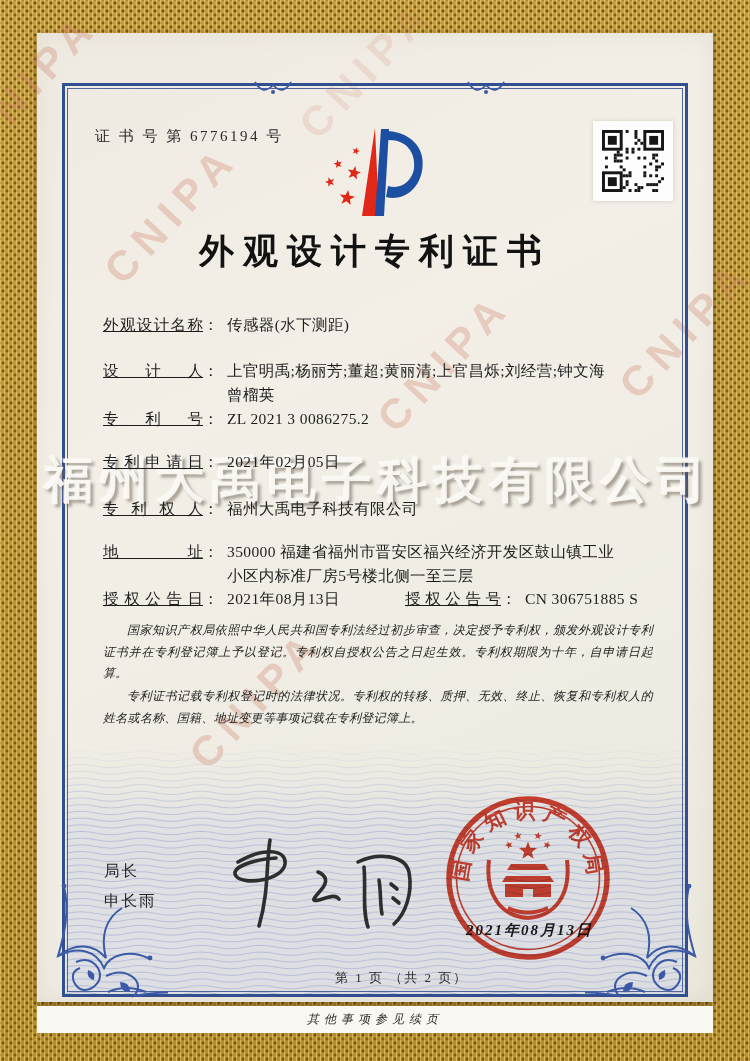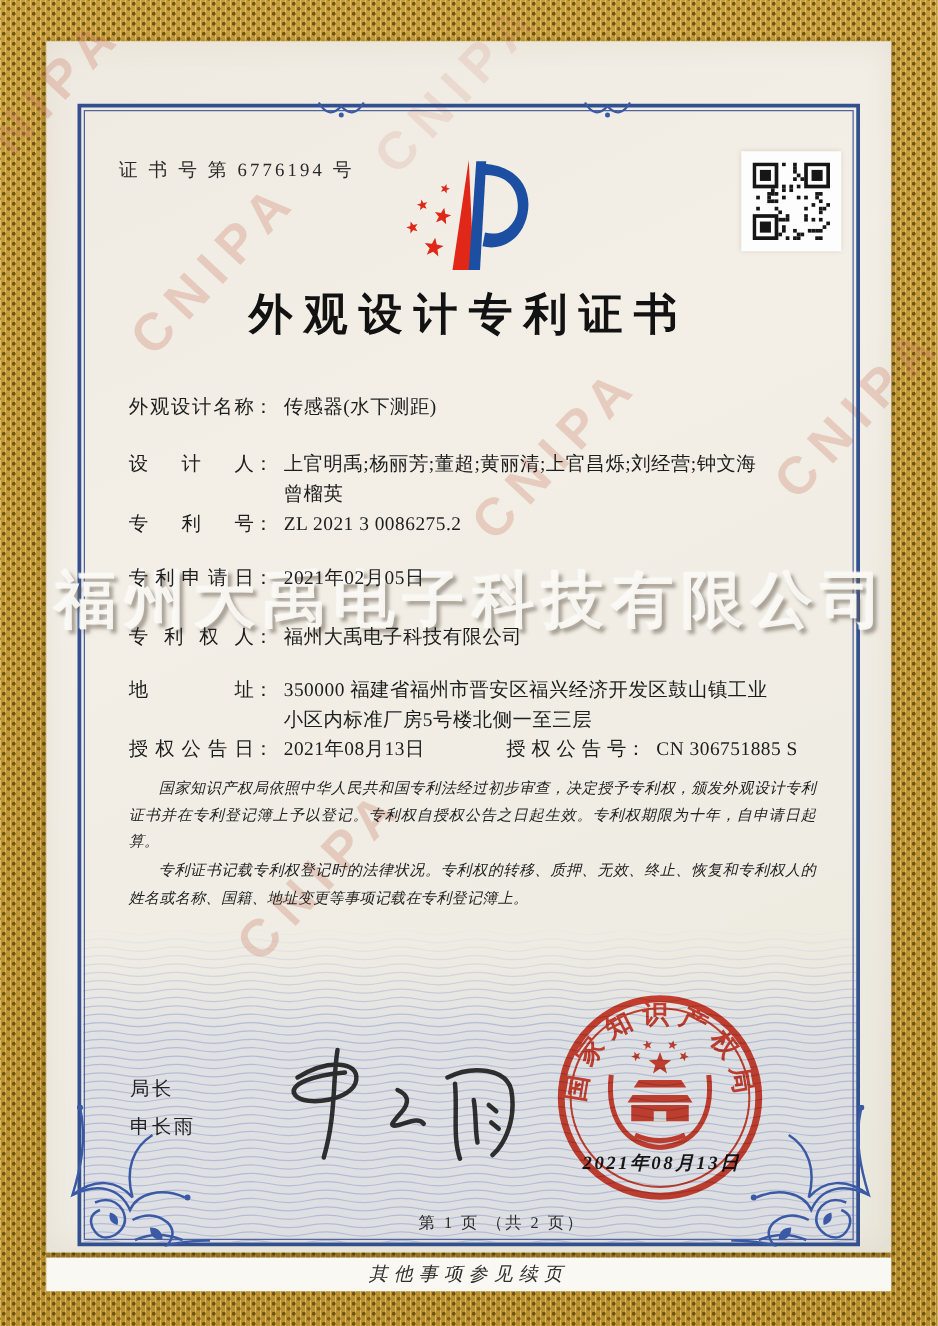--- a/index.html
+++ b/index.html
@@ -12,42 +12,42 @@
       linear-gradient(90deg,rgba(255,226,140,.5) 0 1px,rgba(0,0,0,0) 1px 4px),
       linear-gradient(#c79d3d,#b98f2f);
     background-size:8px 8px,8px 8px,4px 4px,100% 100%;
     background-position:0 0,4px 4px,0 0,0 0;}
   .paper{position:absolute;left:37px;top:33px;width:676px;height:969px;
     background:linear-gradient(155deg,#efeae1 0%,#f3efe7 35%,#efece3 70%,#eae7dc 100%);
     box-shadow:0 2px 7px rgba(70,45,5,.55), inset 0 0 25px rgba(120,95,40,.08);}
   .strip{position:absolute;left:37px;top:1006px;width:676px;height:27px;background:#faf8f2;
     box-shadow:0 -1px 3px rgba(90,60,10,.35);z-index:2;
     display:flex;align-items:center;justify-content:center;}
-  .strip span{font-size:15px;letter-spacing:5px;color:#2e2e2e;font-style:italic;font-family:Liberation Serif, serif;}
+  .strip span{font-size:12px;letter-spacing:5px;color:#2e2e2e;font-style:italic;font-family:Liberation Serif, serif;}
   .frame{position:absolute;left:62px;top:83px;width:626px;height:914px;border:3px solid #32508f;box-sizing:border-box;z-index:3;}
   .frame .inner{position:absolute;inset:2px;border:1px solid #50659c;}
   .guilloche{position:absolute;left:66px;top:742px;width:620px;height:252px;z-index:1;
     background:linear-gradient(180deg,rgba(198,206,228,0) 0,rgba(198,206,228,.38) 90px,rgba(203,210,231,.46) 100%);
     -webkit-mask-image:linear-gradient(rgba(0,0,0,0),#000 75px);mask-image:linear-gradient(rgba(0,0,0,0),#000 75px);}
   .guilloche svg{position:absolute;inset:0;}
   .wm-cnipa{position:absolute;z-index:2;font-family:"Liberation Sans","DejaVu Sans",sans-serif;
     font-weight:bold;font-size:42px;letter-spacing:9px;color:rgba(201,122,100,.30);
     transform:rotate(-47deg);white-space:nowrap;}
   .wm-company{position:absolute;left:44px;top:448px;width:662px;z-index:4;
     font-size:49px;font-weight:bold;text-align:justify;text-align-last:justify;
     color:rgba(251,249,244,.94);white-space:nowrap;
     text-shadow:3px 3px 3px rgba(108,97,84,.55),-1px -1px 1px rgba(255,255,255,.7);}
   .certno{position:absolute;left:95px;top:127px;z-index:5;font-size:15px;letter-spacing:2.5px;color:#2a2a2a;}
   .logo{position:absolute;left:322px;top:124px;z-index:5;}
   .qr{position:absolute;left:593px;top:121px;width:80px;height:80px;background:#fdfdfd;z-index:5;
     display:flex;align-items:center;justify-content:center;box-shadow:0 0 4px rgba(120,100,60,.25);}
   .title{position:absolute;left:0;top:228px;width:750px;text-align:center;z-index:5;
     font-size:35px;font-weight:bold;letter-spacing:9px;color:#121212;}
   .row{position:absolute;left:103px;width:560px;z-index:5;font-size:15.5px;color:#1d1d1d;}
-  .lbl{display:inline-block;width:100px;text-align:justify;text-align-last:justify;}
+  .lbl{display:inline-block;width:100px;text-align:justify;text-align-last:justify;text-decoration:underline;}
   .colon{display:inline-block;width:24px;}
   .val{letter-spacing:.4px;}
   .valwrap{display:inline-block;width:430px;vertical-align:top;}
   .val2{margin-left:124px;margin-top:3px;letter-spacing:.4px;}
   .grant2{position:absolute;left:302px;top:0;white-space:nowrap;}
   .grant2 .lbl{width:96px;}
   .para{position:absolute;left:103px;width:550px;z-index:5;font-size:12px;line-height:21.5px;
     color:#222;text-align:justify;text-indent:2em;font-style:italic;letter-spacing:.3px;}
   .director{position:absolute;left:104px;z-index:6;font-family:"Liberation Sans","DejaVu Sans",sans-serif;
     font-size:15.5px;font-weight:500;color:#222;letter-spacing:2px;}

